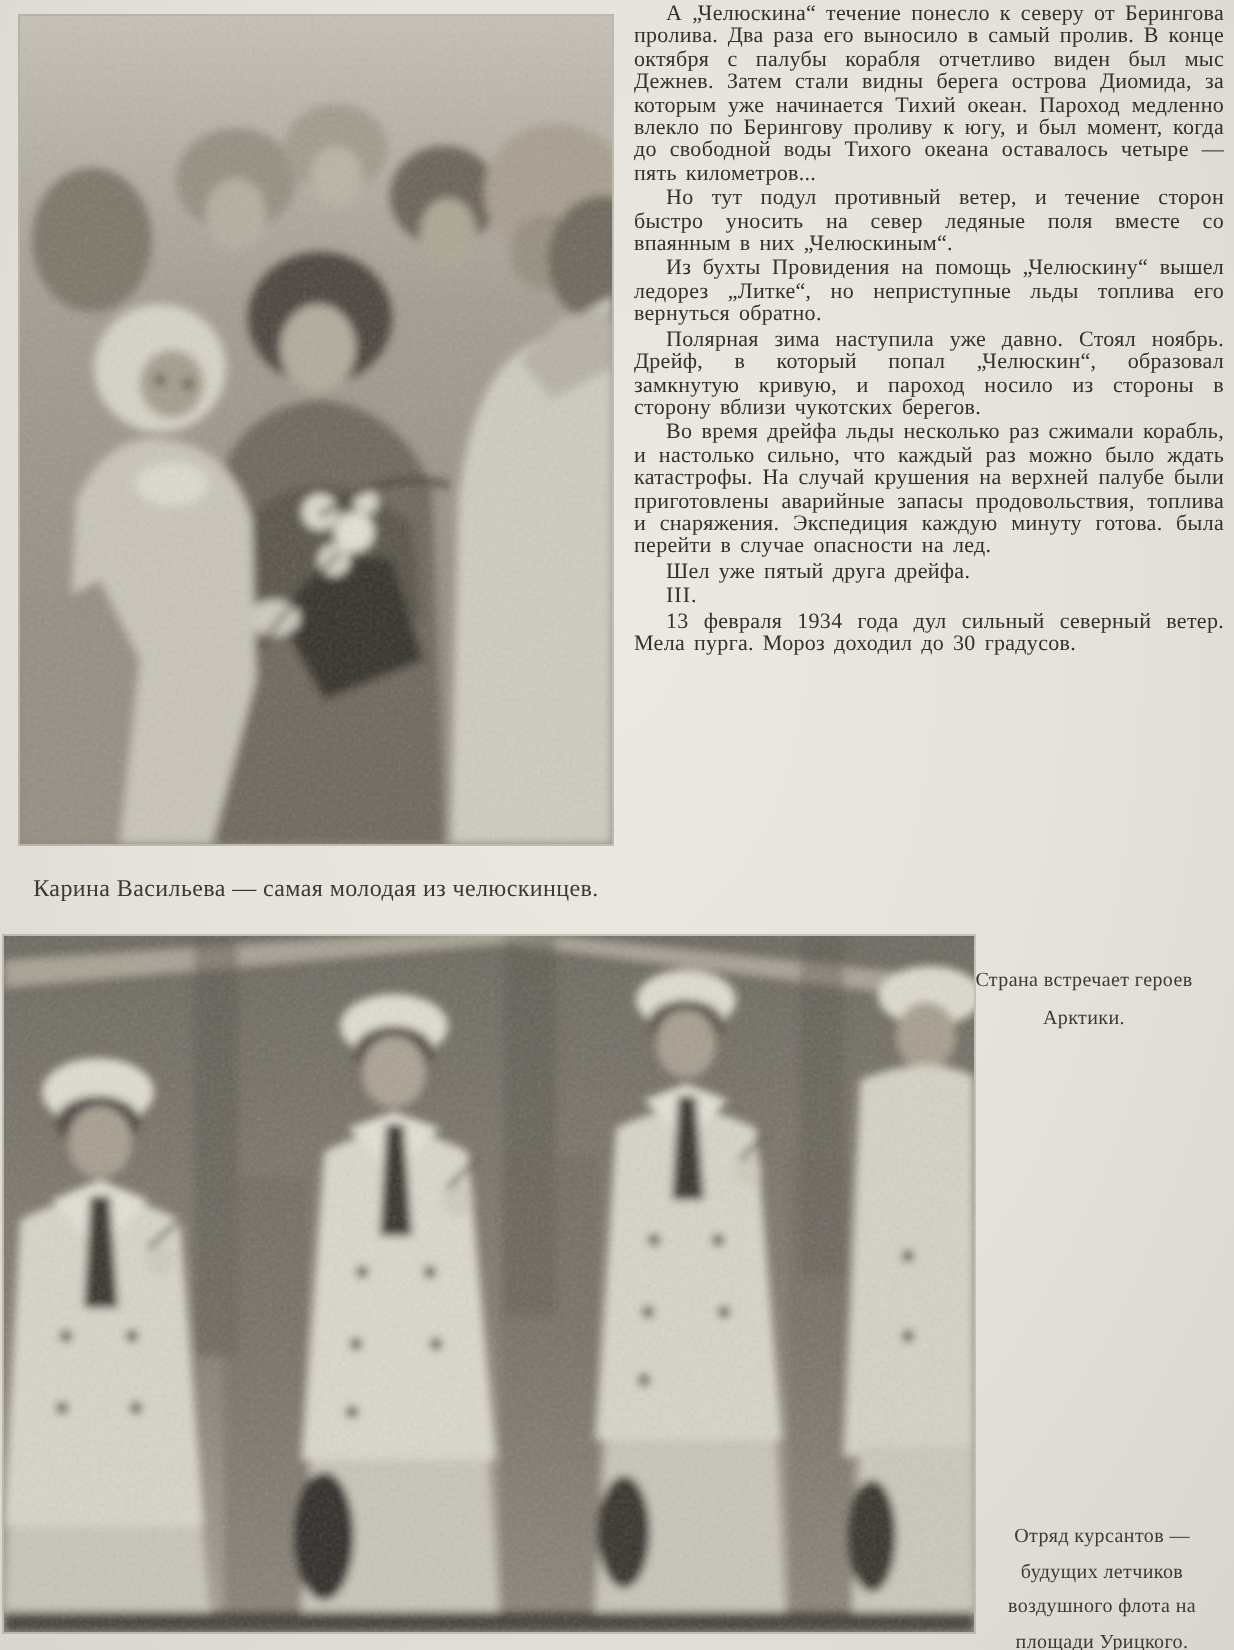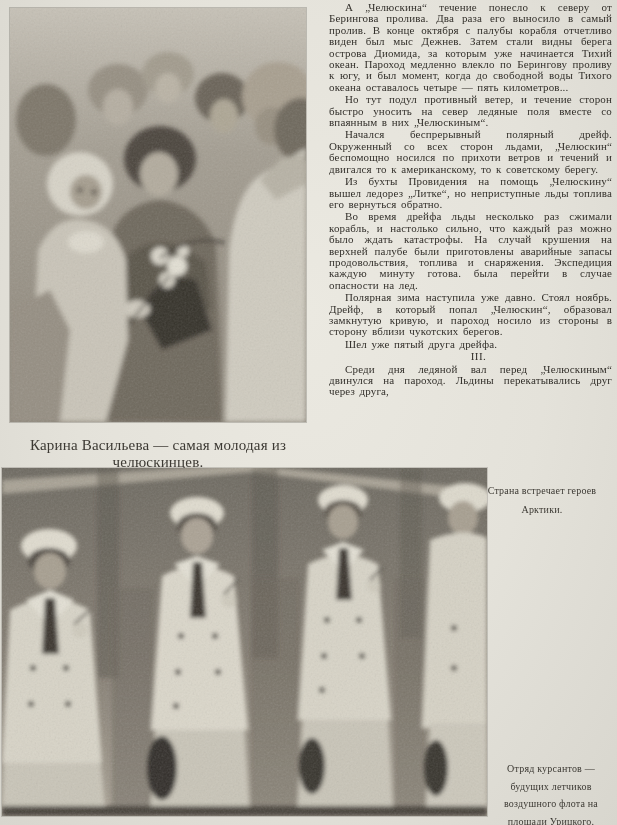--- a/index.html
+++ b/index.html
@@ -10,30 +10,30 @@
     color:#33302b;
   }
   .page{position:absolute;inset:0;}
   figure{margin:0;padding:0;}
   .top-photo{
     position:absolute;left:10px;top:8px;width:296px;height:414px;
     box-shadow:0 0 0 1px rgba(60,56,48,.25);
   }
   .top-caption{
     position:absolute;left:10px;top:437px;width:296px;
-    text-align:center;font-size:15px;letter-spacing:.2px;color:#3c3933;
+    text-align:center;font-size:12px;letter-spacing:.2px;color:#3c3933;
   }
   .text-col{
     position:absolute;left:317px;top:2px;width:295px;
     font-size:11px;line-height:11.4px;text-align:justify;
     letter-spacing:.15px;word-spacing:1.6px;color:#33302b;
   }
-  .text-col p{margin:0 0 1px 12px;text-indent:16px;}
+  .text-col p{margin:0 0 1px 0;text-indent:16px;}
   .section-heading{
-    text-align:center;text-indent:0;margin:8px 0 7px 0;
+    text-indent:0;margin:8px 0 7px 0;
     font-size:11px;letter-spacing:.5px;
   }
   .bottom-photo{
     position:absolute;left:2px;top:468px;width:485px;height:348px;
     box-shadow:0 0 0 1px rgba(60,56,48,.2);
   }
   .side-caption{
     position:absolute;color:#3c3933;font-size:10px;letter-spacing:.2px;
     text-align:center;
   }
@@ -108,27 +108,26 @@
       </g>
       <rect width="296" height="414" filter="url(#grain1)" opacity="0.16"></rect>
     </svg>
   </figure>
 
   <div class="top-caption">Карина Васильева — самая молодая из челюскинцев.</div>
 
   <div class="text-col">
     <p>А „Челюскина“ течение понесло к северу от Берингова пролива. Два раза его выносило в самый пролив. В конце октября с палубы корабля отчетливо виден был мыс Дежнев. Затем стали видны берега острова Диомида, за которым уже начинается Тихий океан. Пароход медленно влекло по Берингову проливу к югу, и был момент, когда до свободной воды Тихого океана оставалось четыре — пять километров...</p>
     <p>Но тут подул противный ветер, и течение сторон быстро уносить на север ледяные поля вместе со впаянным в них „Челюскиным“.</p>
-    <p>Начался беспрерывный полярный дрейф. Окруженный со всех сторон льдами, „Челюскин“ беспомощно носился по прихоти ветров и течений и двигался то к американскому, то к советскому берегу.</p>
     <p>Из бухты Провидения на помощь „Челюскину“ вышел ледорез „Литке“, но неприступные льды топлива его вернуться обратно.</p>
+    <p>Полярная зима наступила уже давно. Стоял ноябрь. Дрейф, в который попал „Челюскин“, образовал замкнутую кривую, и пароход носило из стороны в сторону вблизи чукотских берегов.</p>
     <p>Во время дрейфа льды несколько раз сжимали корабль, и настолько сильно, что каждый раз можно было ждать катастрофы. На случай крушения на верхней палубе были приготовлены аварийные запасы продовольствия, топлива и снаряжения. Экспедиция каждую минуту готова. была перейти в случае опасности на лед.</p>
-    <p>Полярная зима наступила уже давно. Стоял ноябрь. Дрейф, в который попал „Челюскин“, образовал замкнутую кривую, и пароход носило из стороны в сторону вблизи чукотских берегов.</p>
     <p>Шел уже пятый друга дрейфа.</p>
     <p class="section-heading">III.</p>
-    <p>Среди дня ледяной вал перед „Челюскиным“ двинулся на пароход. Льдины перекатывались друг через друга,</p>
+    <p>13 февраля 1934 года дул сильный северный ветер. Мела пурга. Мороз доходил до 30 градусов.</p>
   </div>
 
   <figure class="bottom-photo">
     <svg viewBox="0 0 485 348" width="485" height="348" preserveAspectRatio="none">
       <defs>
         <linearGradient id="bg2" x1="0" y1="0" x2="0" y2="1">
           <stop offset="0" stop-color="#6e6a61"></stop>
           <stop offset="0.55" stop-color="#847d72"></stop>
           <stop offset="1" stop-color="#a8a194"></stop>
         </linearGradient>

